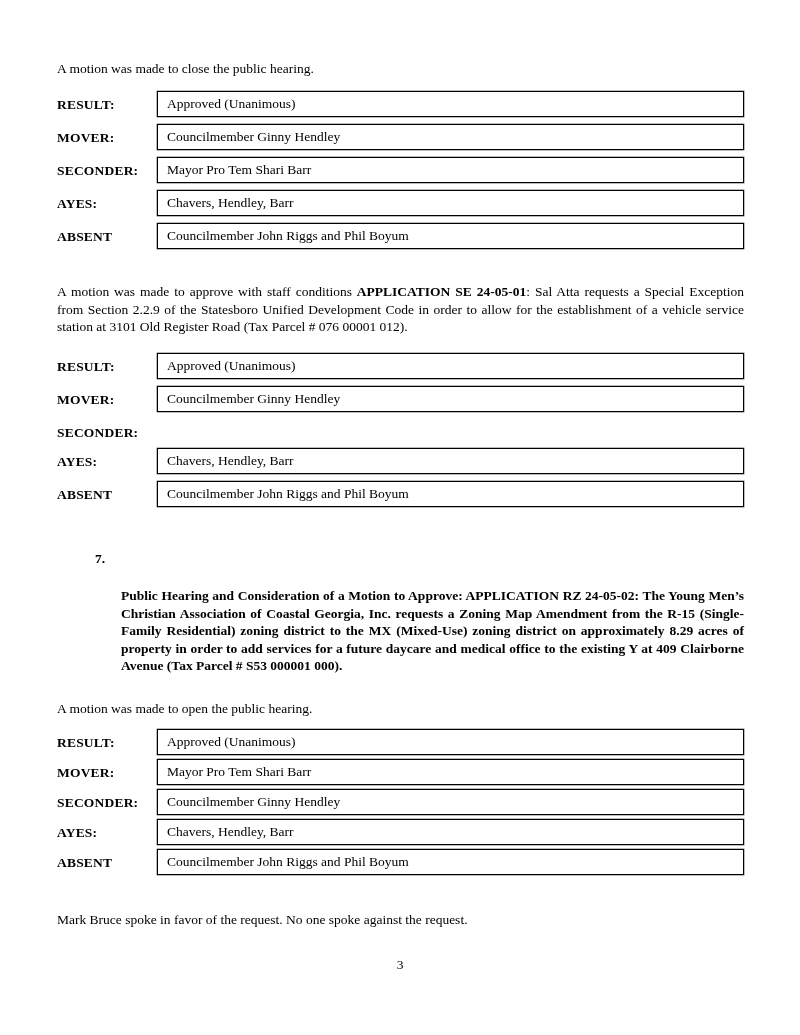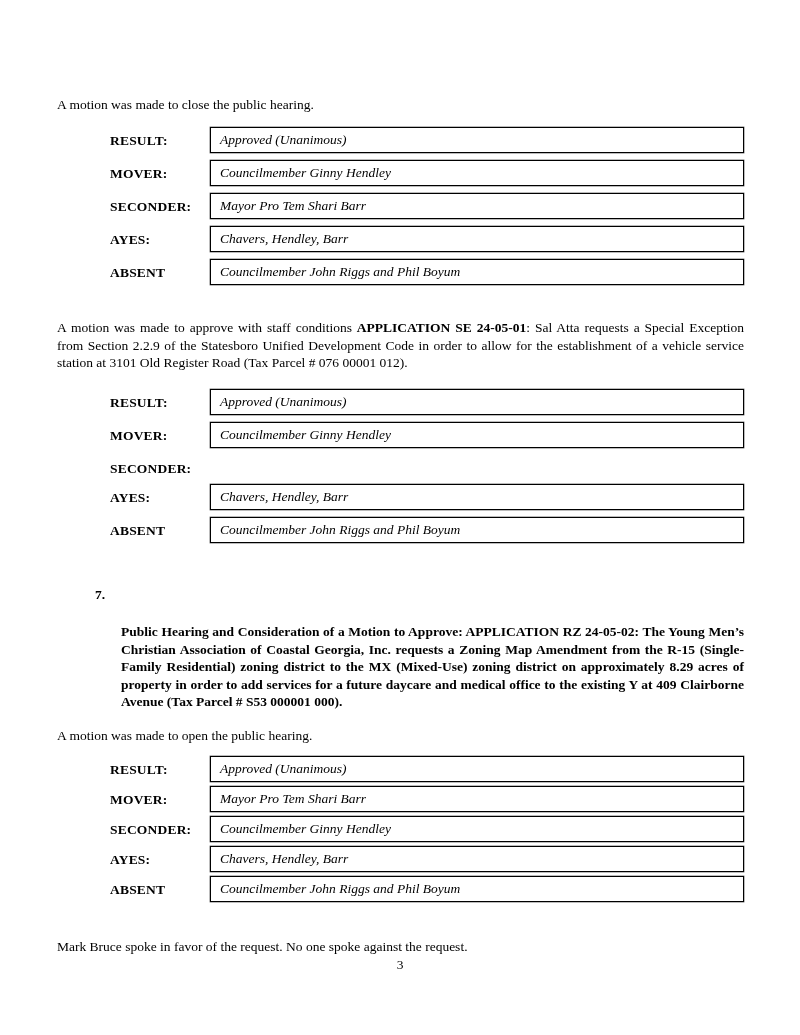--- a/index.html
+++ b/index.html
@@ -5,47 +5,46 @@
   * { margin: 0; padding: 0; box-sizing: border-box; }
   html, body { width: 800px; height: 1035px; background: #ffffff; }
   body {
     font-family: "Liberation Serif", "DejaVu Serif", serif;
     font-size: 13.5px;
     color: #000;
     position: relative;
     overflow: hidden;
   }
   .doc { padding: 60px 56px 0 57px; }
-  .para { text-align: justify; line-height: 1.28; margin-top: 36px; }
+  .para { text-align: justify; line-height: 1.28; }
   .p2 { margin-top: 34px; }
-  .p3 { margin-top: 16px; }
+  .p3 { margin-top: 25px; }
   .p4 { margin-top: 36px; }
   .bu { font-weight: bold; }
 
-  .motion-table { margin-left: 53px; }
+  .motion-table { }
   .t1 { margin-top: 14px; }
   .t2 { margin-top: 18px; }
   .t3 { margin-top: 12px; }
   .mrow { display: flex; align-items: stretch; margin-bottom: 7px; }
   .t3 .mrow { margin-bottom: 4px; }
   .mrow-label {
     width: 100px;
     flex-shrink: 0;
     font-weight: bold;
     padding-top: 6px;
     letter-spacing: 0.2px;
   }
   .mrow-box {
     flex: 1;
     border: 1px solid #000;
     background: #fff;
     min-height: 26px;
     padding: 4px 9px 3px 9px;
     box-shadow: 0 0 0 0.4px #555;
-    font-style: italic;
   }
 
   .item7 { display: flex; margin: 44px 0 0 38px; font-weight: bold; }
   .item7-num { width: 26px; flex-shrink: 0; }
   .item7-text { flex: 1; text-align: justify; line-height: 1.3; margin-top: 36px; }
 
   .page-footer {
     position: absolute;
     bottom: 62px;
     left: 0;

